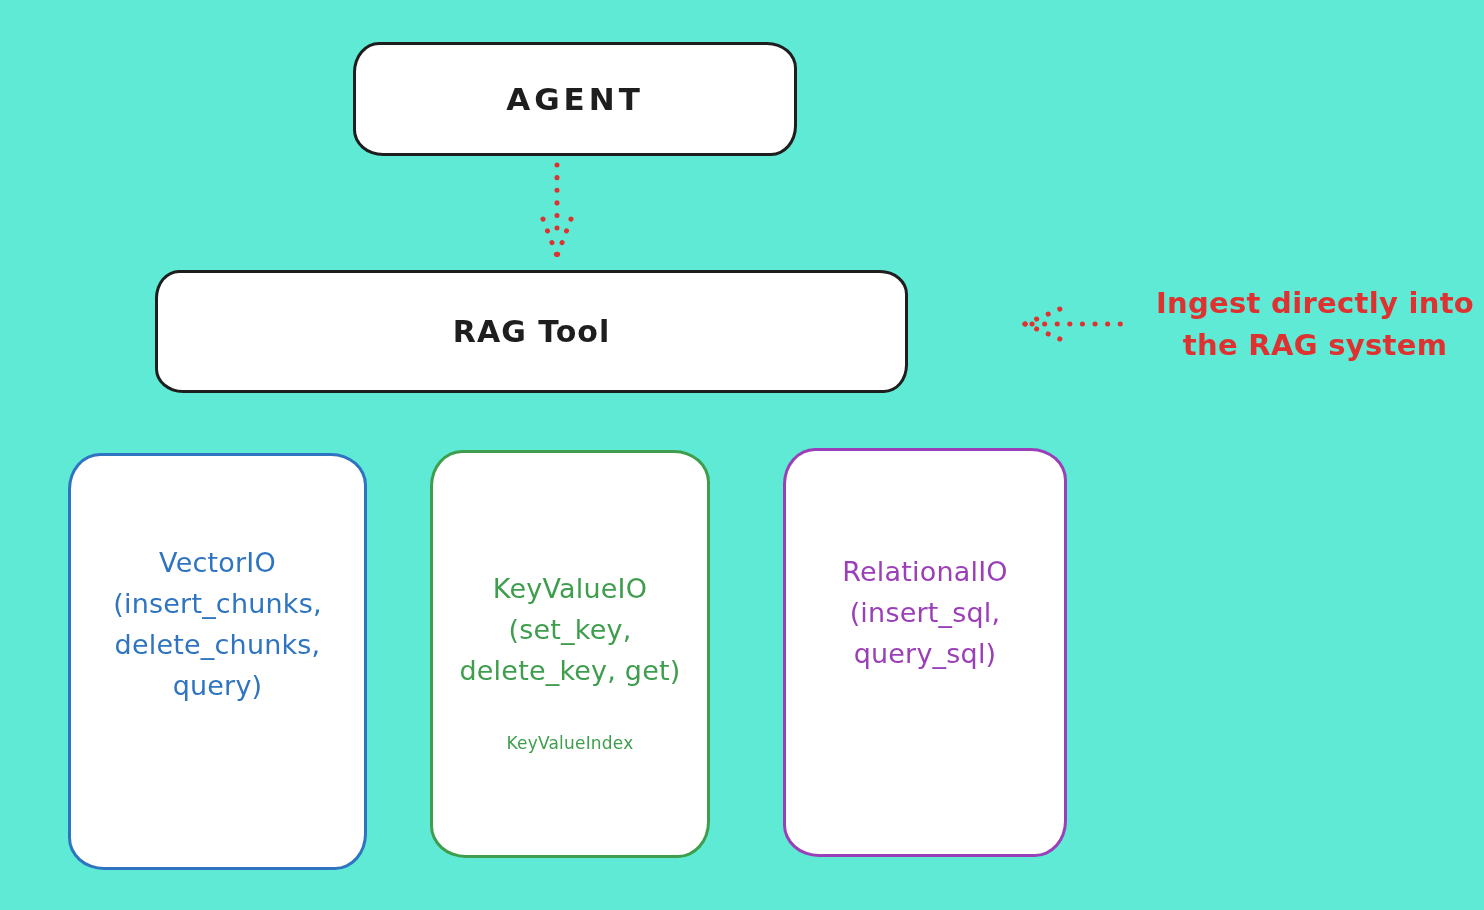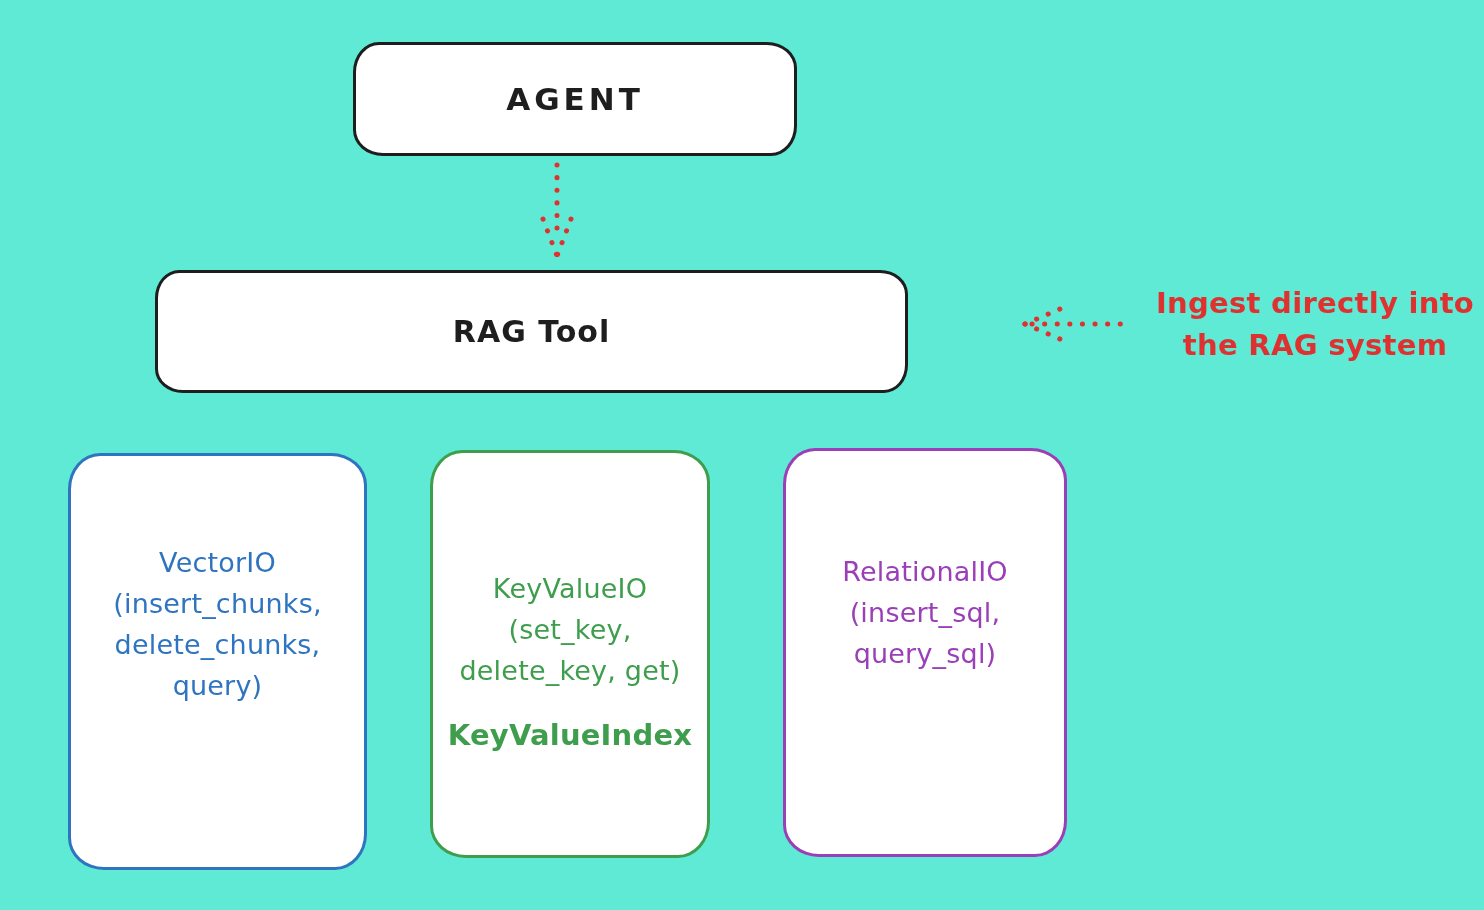--- a/index.html
+++ b/index.html
@@ -58,24 +58,24 @@
     text-align: center;
   }
   .io-box .body {
     white-space: pre-line;
     font-size: 27px;
     line-height: 41px;
     font-weight: 400;
     letter-spacing: 0.2px;
   }
   .io-box .footer {
-    margin-top: 24px;
-    font-size: 29px;
+    margin-top: 32px;
+    font-size: 17px;
     line-height: 41px;
-    font-weight: 700;
+    font-weight: 400;
     letter-spacing: 0.2px;
   }
   .vector-box {
     left: 68px; top: 453px;
     width: 299px; height: 417px;
     padding-top: 86px;
   }
   .keyvalue-box {
     left: 430px; top: 450px;
     width: 280px; height: 408px;

